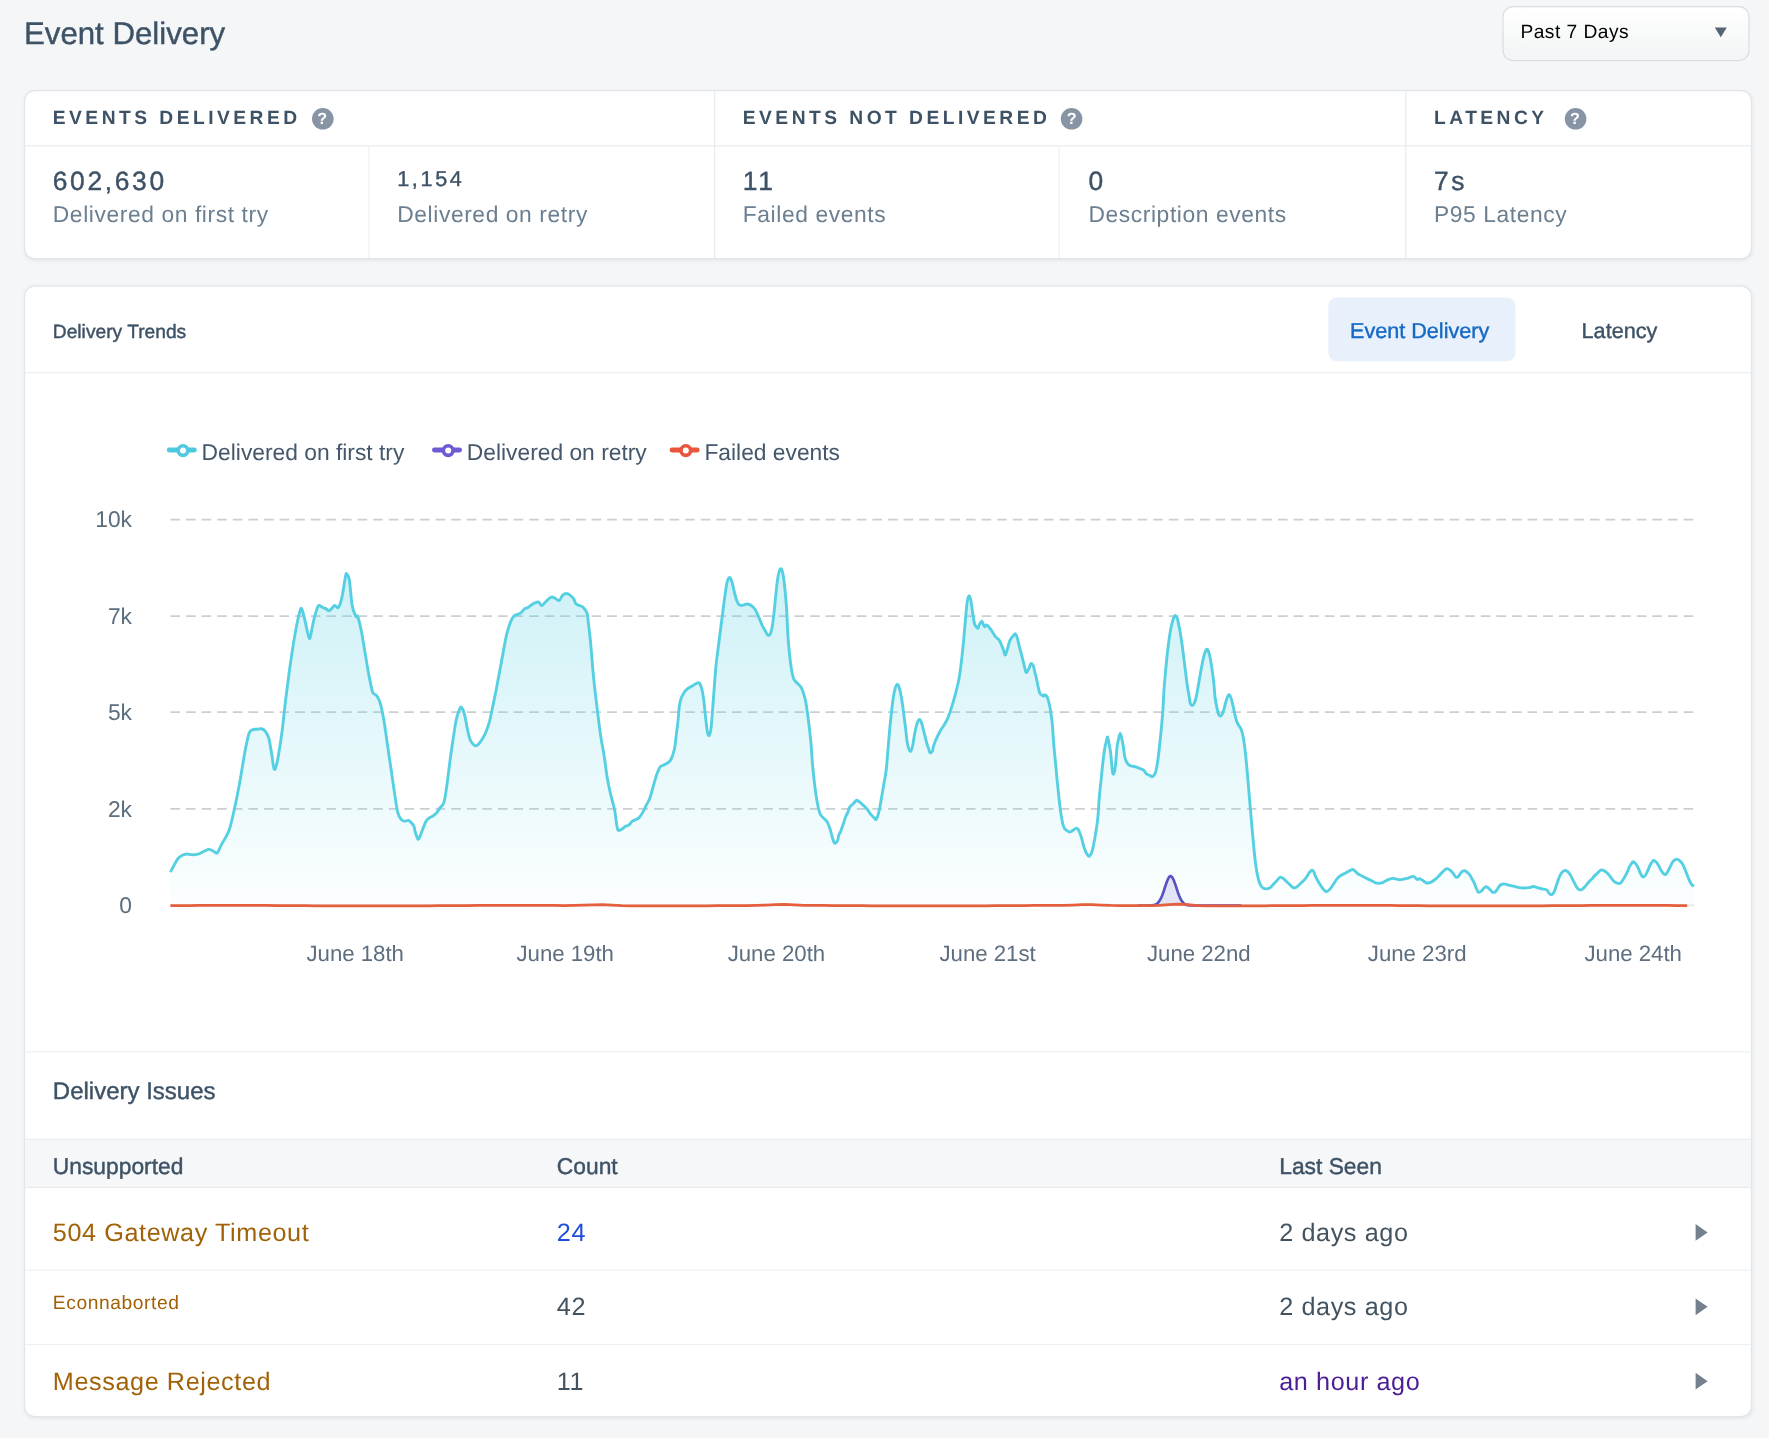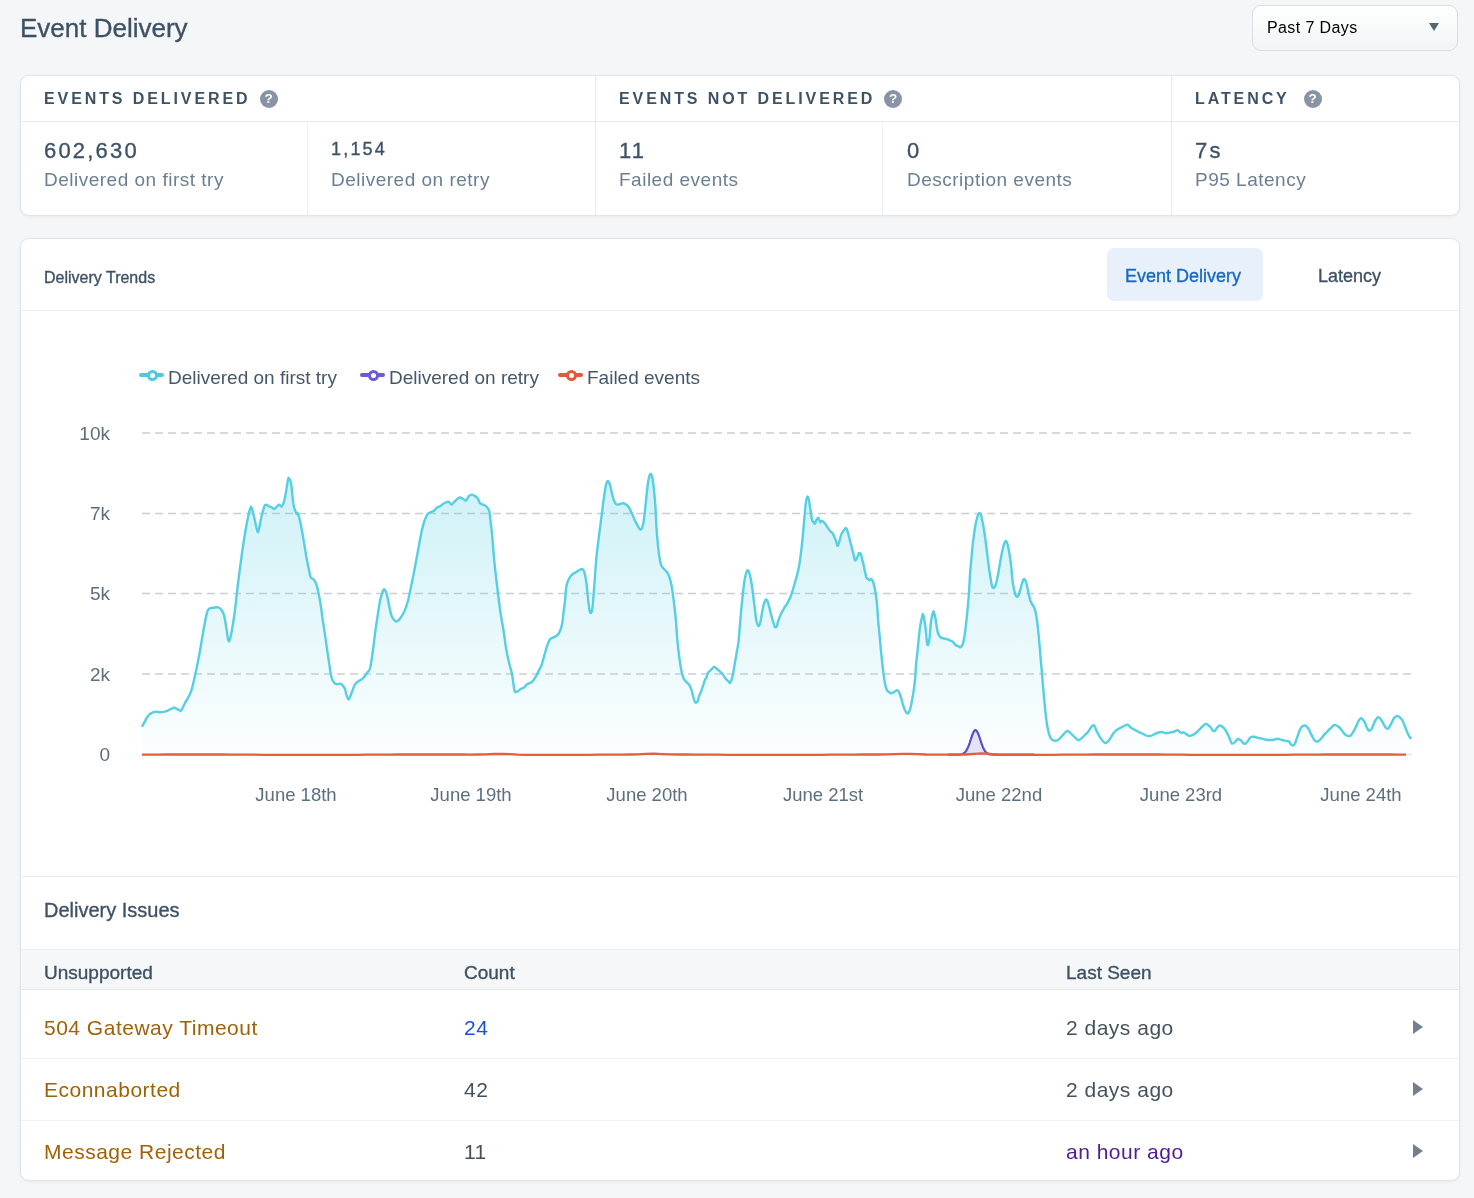--- a/index.html
+++ b/index.html
@@ -119,21 +119,21 @@
 <div class="abs slate semib" style="left:1066px; top:963px; font-size:19px;">Last Seen</div>
 
 <div class="abs" style="left:21px; top:1058px; width:1438px; height:1px; background:#eef1f3;"></div>
 <div class="abs" style="left:21px; top:1120px; width:1438px; height:1px; background:#eef1f3;"></div>
 
 <div class="abs link cell" style="left:44px; top:1017px; font-size:21px;">504 Gateway Timeout</div>
 <div class="abs" style="left:464px; top:1017px; font-size:21px; color:#1d4ed8; letter-spacing:0.5px;">24</div>
 <div class="abs" style="left:1066px; top:1017px; font-size:21px; color:#42535f; letter-spacing:0.5px;">2 days ago</div>
 <div class="abs" style="left:1412.5px; top:1019.5px; width:0; height:0; border-top:7.5px solid transparent; border-bottom:7.5px solid transparent; border-left:10px solid #74808d;"></div>
 
-<div class="abs link cell" style="left:44px; top:1079px; font-size:21px;">Econnaborted</div>
+<div class="abs link cell" style="left:44px; top:1079px; font-size:16px;">Econnaborted</div>
 <div class="abs" style="left:464px; top:1079px; font-size:21px; color:#42535f; letter-spacing:0.5px;">42</div>
 <div class="abs" style="left:1066px; top:1079px; font-size:21px; color:#42535f; letter-spacing:0.5px;">2 days ago</div>
 <div class="abs" style="left:1412.5px; top:1081.5px; width:0; height:0; border-top:7.5px solid transparent; border-bottom:7.5px solid transparent; border-left:10px solid #74808d;"></div>
 
 <div class="abs link cell" style="left:44px; top:1141px; font-size:21px;">Message Rejected</div>
 <div class="abs" style="left:464px; top:1141px; font-size:21px; color:#42535f; letter-spacing:0.5px;">11</div>
 <div class="abs" style="left:1066px; top:1141px; font-size:21px; color:#4c1d95; letter-spacing:0.5px;">an hour ago</div>
 <div class="abs" style="left:1412.5px; top:1143.5px; width:0; height:0; border-top:7.5px solid transparent; border-bottom:7.5px solid transparent; border-left:10px solid #74808d;"></div>
 
 </body></html>

